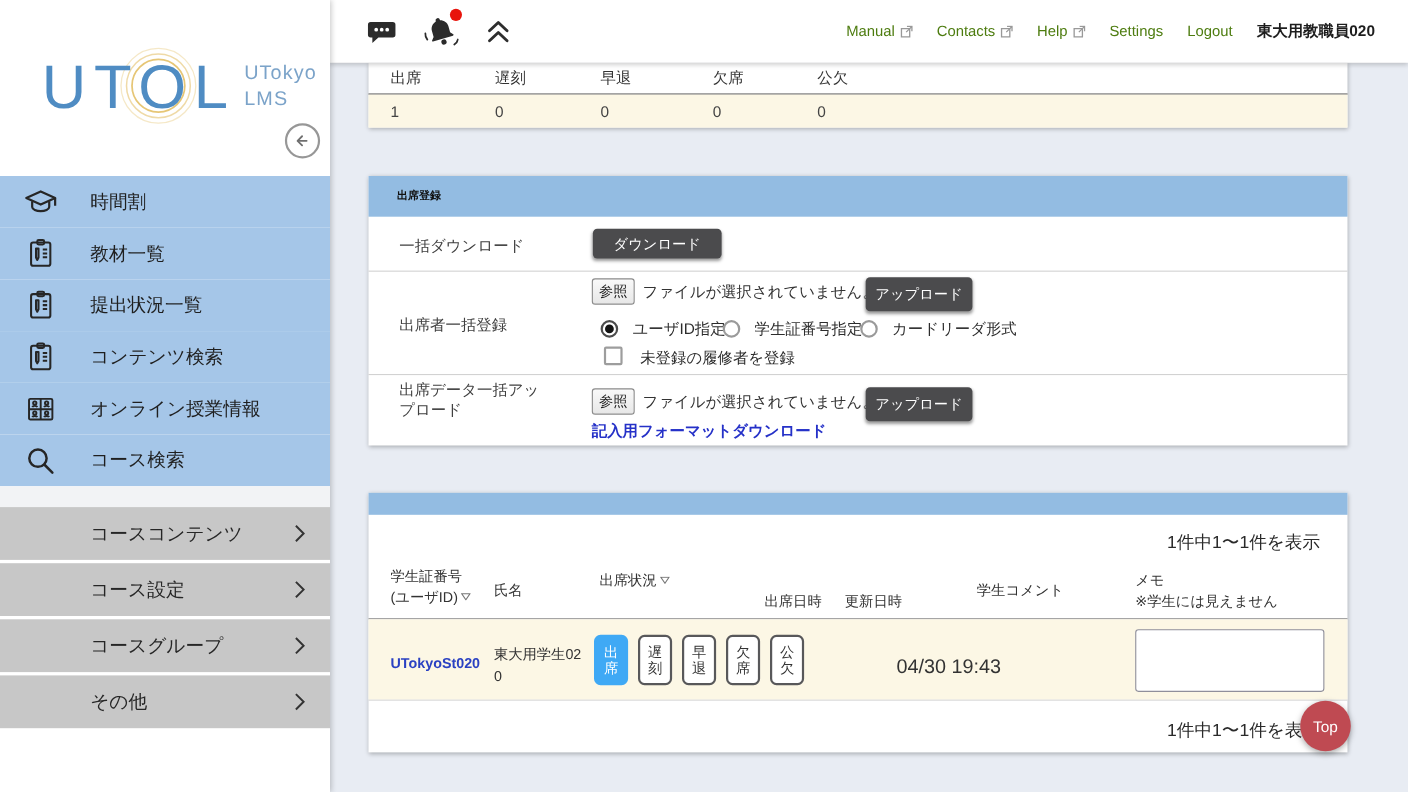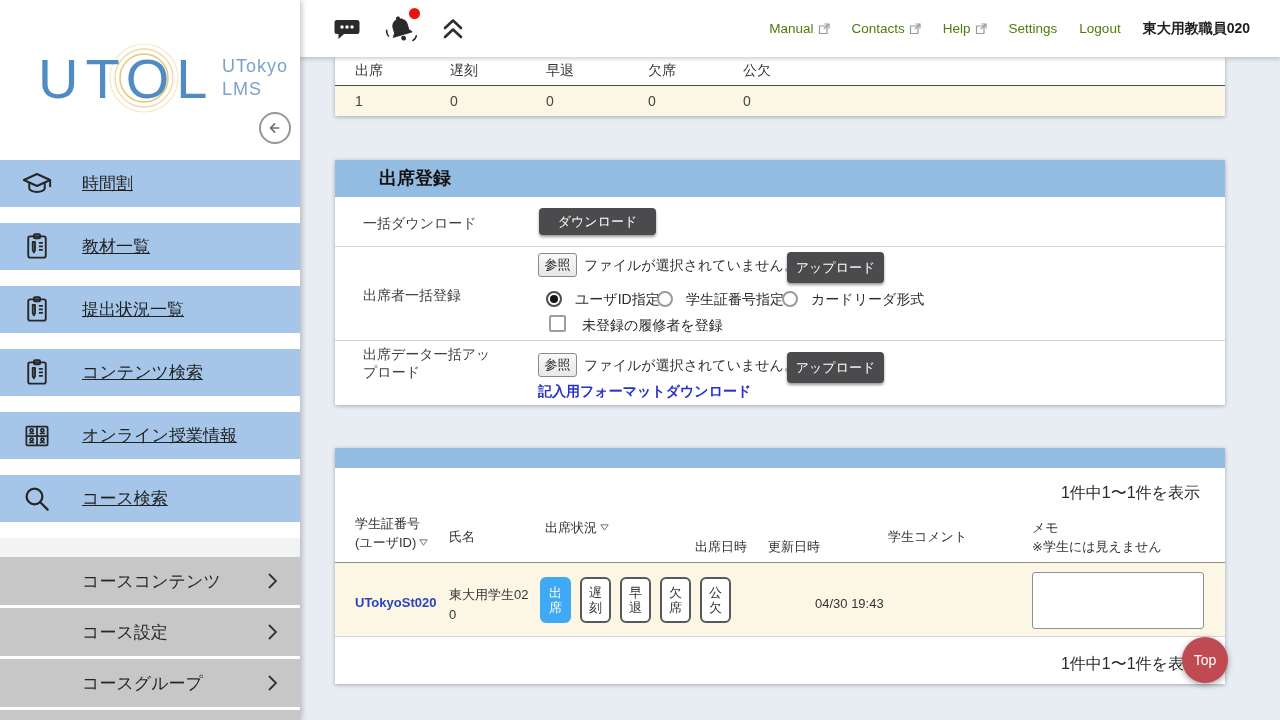--- a/index.html
+++ b/index.html
@@ -18,22 +18,22 @@
   .logo-svg { position:absolute; left:36px; top:38px; }
   .logo-sub { position:absolute; left:222px; top:55px; line-height:1.3;
     font-size:18px; color:#7ba3c9; letter-spacing:1px; }
   .collapse-btn {
     position:absolute; left:259px; top:112px; width:32px; height:32px;
     border-radius:50%; border:2px solid #979797; background:#fff;
     display:flex; align-items:center; justify-content:center; cursor:pointer;
   }
   .menu { position:absolute; left:0; top:160px; width:300px; }
   .menu-item {
-    height:47px; margin-bottom:16px; background:var(--sidebar-item,#a5c6e8);
-    display:flex; align-items:center; cursor:pointer;text-decoration:underline;
+    height:47px; margin-bottom:0; background:var(--sidebar-item,#a5c6e8);
+    display:flex; align-items:center; cursor:pointer;
   }
   .menu-item .mi-icon { width:30px; height:30px; margin-left:22px; flex:0 0 30px; }
   .menu-item .mi-label { margin-left:30px; font-size:17px; font-weight:500; color:#1f1f1f; }
   .menu-gap { height:19px; background:#f2f3f5; }
   .menu2-item {
     height:48px; margin-bottom:3px; background:var(--secondary-item,#c7c7c7);
     display:flex; align-items:center; cursor:pointer; position:relative;
   }
   .menu2-item .mi-label { margin-left:82px; font-size:17px; font-weight:500; color:#262626; }
   .menu2-item .chev { position:absolute; right:22px; top:15px; }
@@ -66,21 +66,21 @@
   .shead { height:29px; border-bottom:1px solid #4a4a4a; }
   .sdata { height:30px; background:var(--row-cream,#fcf7e5); }
   .scell { font-size:14px; color:#333; }
   .scell:nth-child(1){ width:95px; } .scell:nth-child(2){ width:96px; }
   .scell:nth-child(3){ width:102px; } .scell:nth-child(4){ width:95px; }
   .sdata .scell { color:#444; }
 
   
   .register-card { top:103px; height:245px; }
   .card-header { height:37px; background:var(--section-header,#93bce2);
-    font-size:18px; font-weight:bold; color:#111; line-height:37px; padding-left:44px; }
+    font-size:10px; font-weight:bold; color:#111; line-height:37px; padding-left:26px; }
   .reg-divider { position:absolute; left:0; width:890px; height:1px; background:#d2d2d2; }
   .reg-label { position:absolute; left:28px; font-size:14px; color:#404040; }
   .dark-btn {
     position:absolute; background:var(--dark-button,#4b4b4d); color:#fff;
     border:none; border-radius:4px; font-size:13px; cursor:pointer;
     box-shadow:0 2px 3px rgba(0,0,0,.4);
     font-family:"Liberation Sans","DejaVu Sans",sans-serif;
   }
   .browse-btn {
     position:absolute; width:39px; height:24px; font-size:13px; color:#222;
@@ -117,21 +117,21 @@
   .status-btn {
     position:absolute; top:129px; width:31px; height:46px; border-radius:6px;
     border:2px solid #58585a; background:#fff; color:#333; font-size:13px;
     line-height:1.18; padding:0; cursor:pointer; word-break:break-all;
     display:flex; align-items:center; justify-content:center;
     font-family:"Liberation Sans","DejaVu Sans",sans-serif;
   }
   .status-btn .vtxt { width:14px; word-break:break-all; text-align:center; }
   .status-btn.selected { background:var(--status-selected,#3fa9f5);
     border-color:var(--status-selected,#3fa9f5); color:#fff; }
-  .stu-updated { position:absolute; left:480px; top:148px; font-size:13px; color:#333; }
+  .stu-updated { position:absolute; left:480px; top:148px; font-size:18px; color:#333; }
   .memo-area { position:absolute; left:697px; top:124px; width:172px; height:57px;
     border:1px solid #8f8f9b; border-radius:3px; background:#fff; resize:none;
     font-family:"Liberation Sans","DejaVu Sans",sans-serif; font-size:13px; padding:4px; }
 
   
   .top-btn {
     position:absolute; left:1182px; top:637px; width:46px; height:46px;
     border-radius:50%; background:var(--top-button,#bf4a52); color:#fff;
     border:none; font-size:14px; cursor:pointer; z-index:10;
     box-shadow:0 2px 6px rgba(0,0,0,.35);

